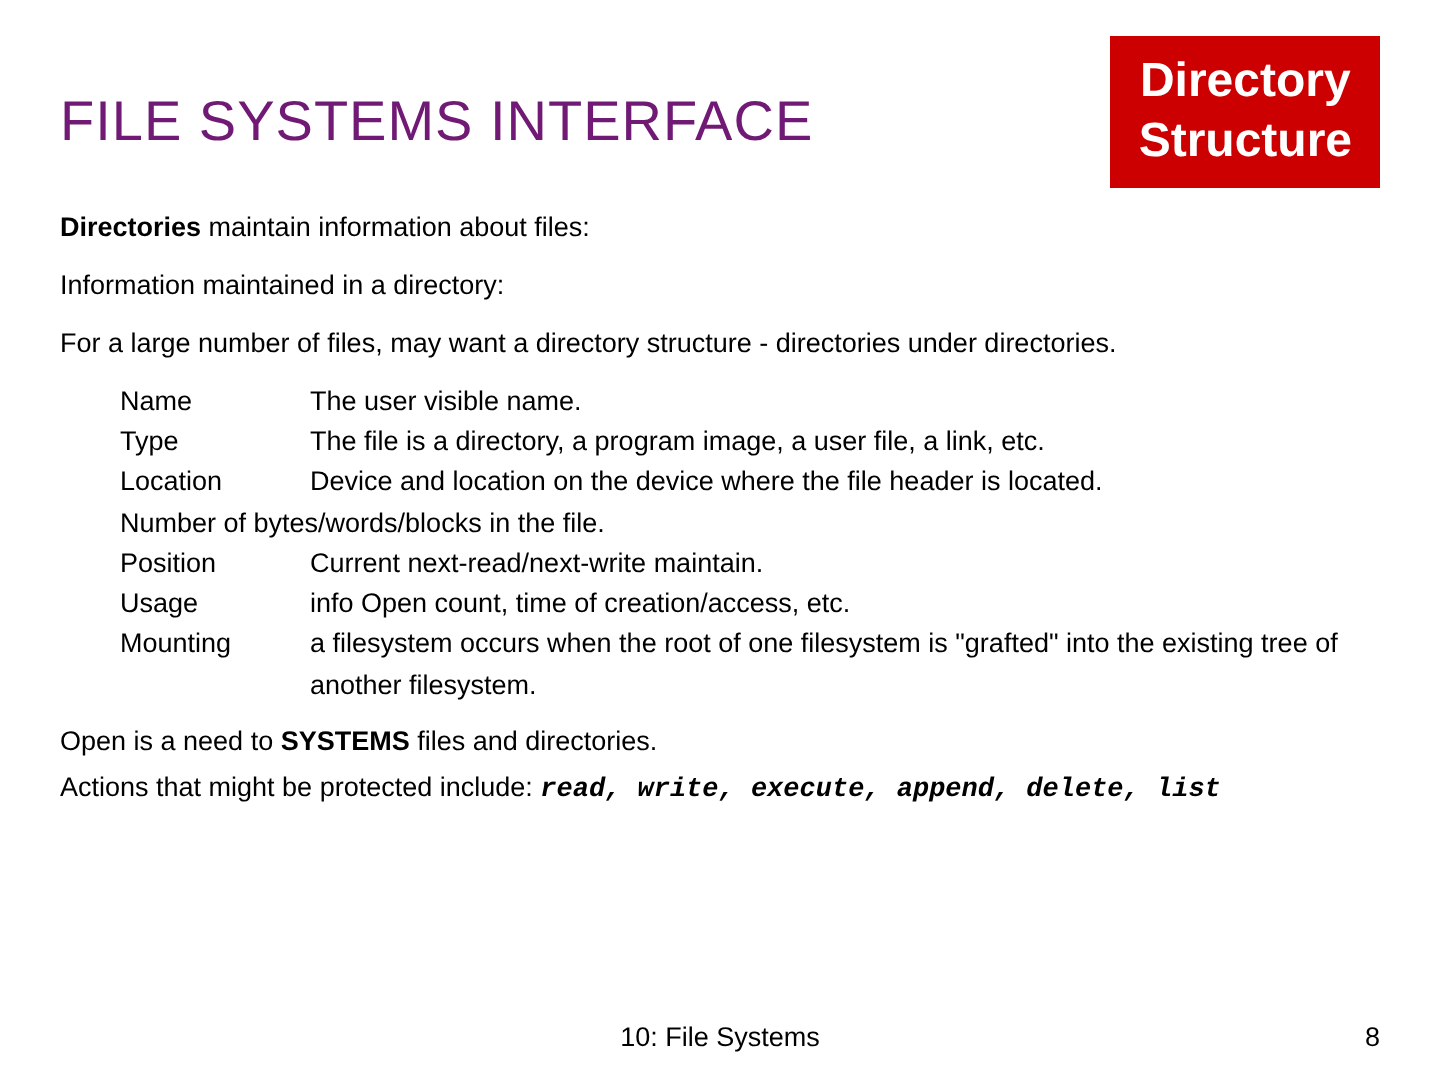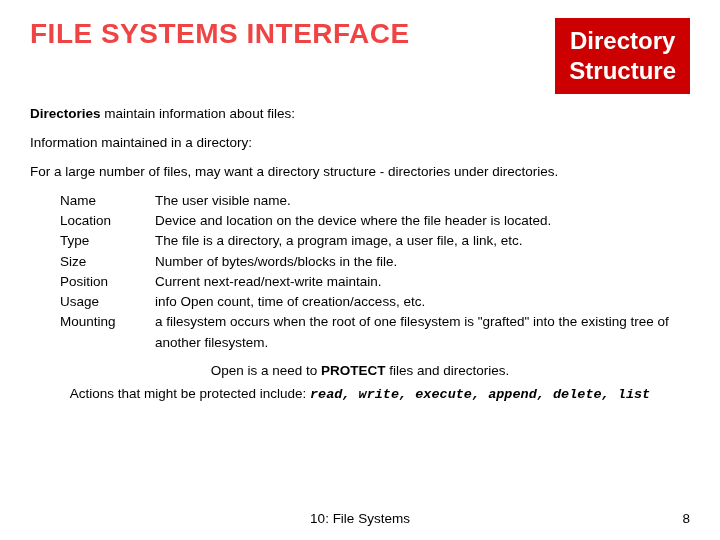--- a/index.html
+++ b/index.html
@@ -23,41 +23,41 @@
       position: relative;
     }
     .header {
       display: flex;
       align-items: flex-start;
       justify-content: space-between;
       margin-bottom: 10px;
     }
     .main-title {
       font-size: 28px;
-      font-weight: bold;
-      color: #ef4444;
+      font-weight: normal;
+      color: #701a75;
       letter-spacing: 0.5px;
+      margin-top: 27px;
     }
     .dir-structure-box {
       background-color: #cc0000;
       color: #ffffff;
       font-size: 24px;
       font-weight: bold;
       padding: 8px 14px;
       text-align: center;
       line-height: 1.25;
       min-width: 130px;
     }
     .section {
       margin-bottom: 8px;
     }
     .section-text {
       font-size: 13.5px;
       line-height: 1.55;
-      text-align: center;
     }
     .bold {
       font-weight: bold;
     }
     .info-table {
       display: flex;
       flex-direction: column;
       margin: 8px 0 8px 30px;
       justify-content: center;
     }
@@ -124,47 +124,46 @@
   <div class="section">
     <span class="section-text">For a large number of files, may want a directory structure - directories under directories.</span>
   </div>
 
   <div class="info-table" id="info-table-container">
       <div class="info-row">
         <div class="info-label">Name</div>
         <div class="info-value">The user visible name.</div>
       </div>
       <div class="info-row">
+        <div class="info-label">Type</div>
+        <div class="info-value">The file is a directory, a program image, a user file, a link, etc.</div>
+      </div>
+      <div class="info-row">
         <div class="info-label">Location</div>
         <div class="info-value">Device and location on the device where the file header is located.</div>
       </div>
       <div class="info-row">
-        <div class="info-label">Type</div>
-        <div class="info-value">The file is a directory, a program image, a user file, a link, etc.</div>
-      </div>
-      <div class="info-row">
-        <div class="info-label">Size</div>
         <div class="info-value">Number of bytes/words/blocks in the file.</div>
       </div>
       <div class="info-row">
         <div class="info-label">Position</div>
         <div class="info-value">Current next-read/next-write maintain.</div>
       </div>
       <div class="info-row">
         <div class="info-label">Usage</div>
         <div class="info-value"> info Open count, time of creation/access, etc.</div>
       </div>
       <div class="info-row">
         <div class="info-label">Mounting</div>
         <div class="info-value">a filesystem occurs when the root of one filesystem is "grafted" into the existing tree of another filesystem.</div>
       </div>
     </div>
 
   <div class="protect-line section-text">
-    <span>Open is a need to </span><span class="bold">PROTECT</span><span> files and directories.</span>
+    <span>Open is a need to </span><span class="bold">SYSTEMS</span><span> files and directories.</span>
   </div>
   <div class="protect-line section-text">
     <span>Actions that might be protected include:  </span><span class="italic-mono">read, write, execute, append, delete, list</span>
   </div>
 
   <div class="footer">
     <div class="footer-center">10: File Systems</div>
     <div class="footer-page">8</div>
   </div>
 </div>

